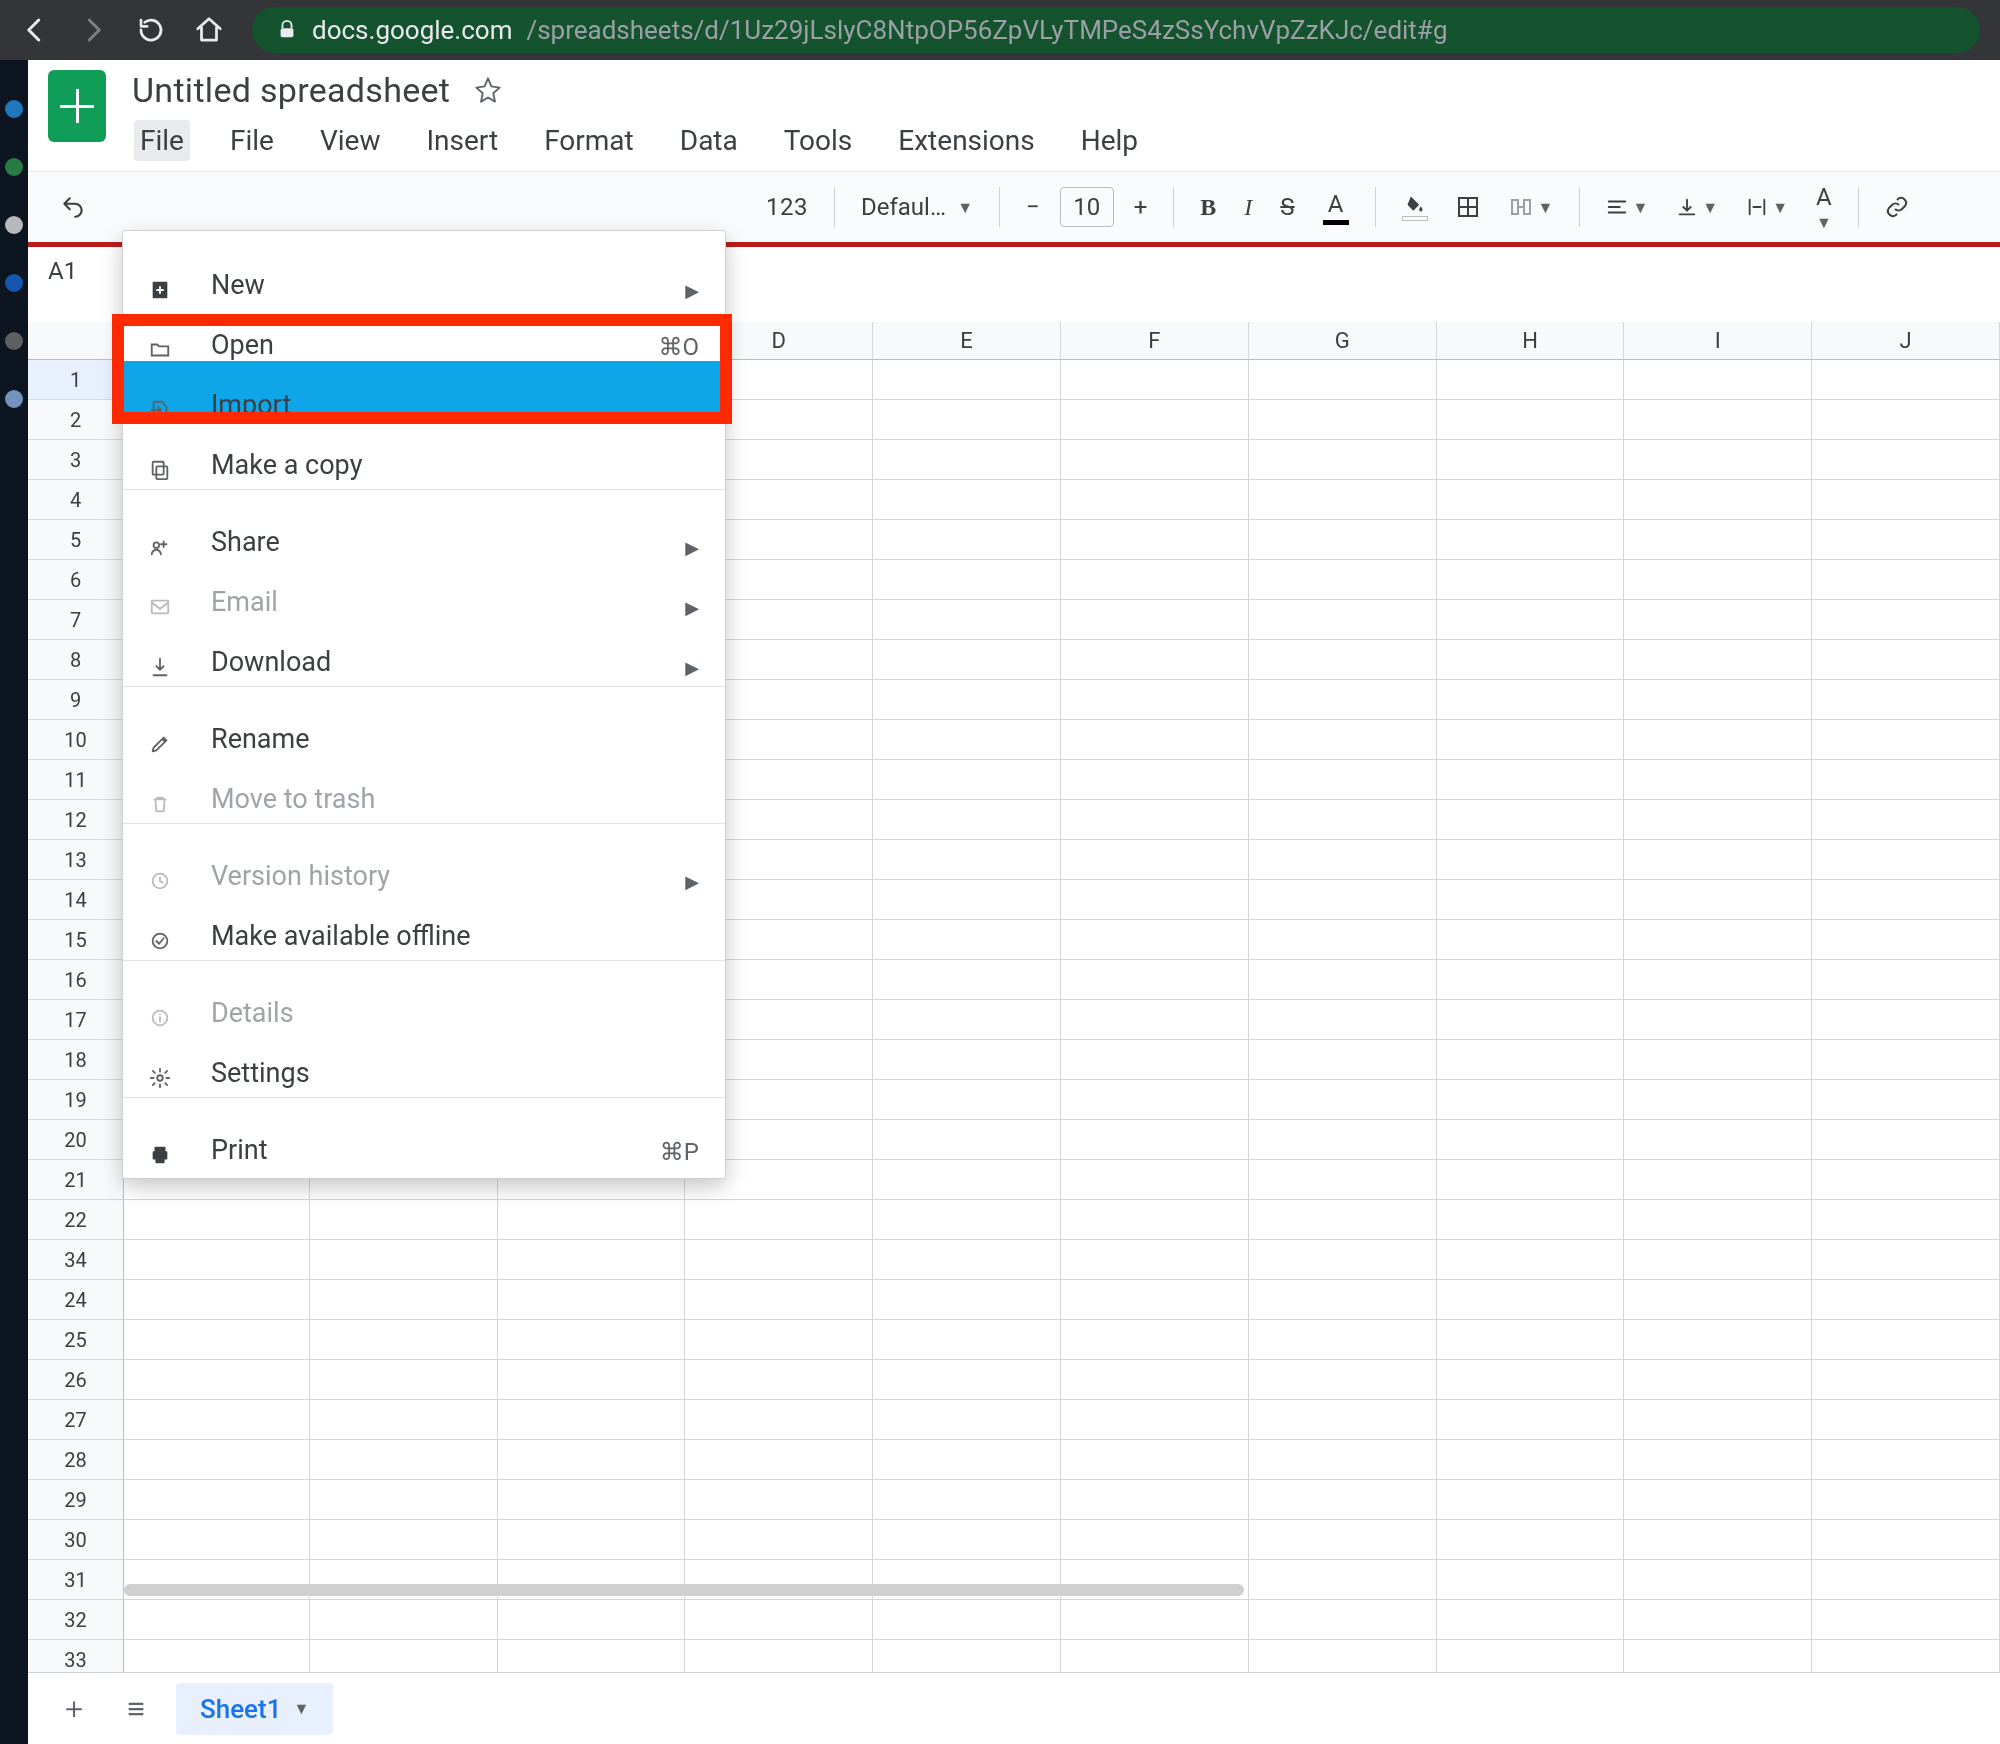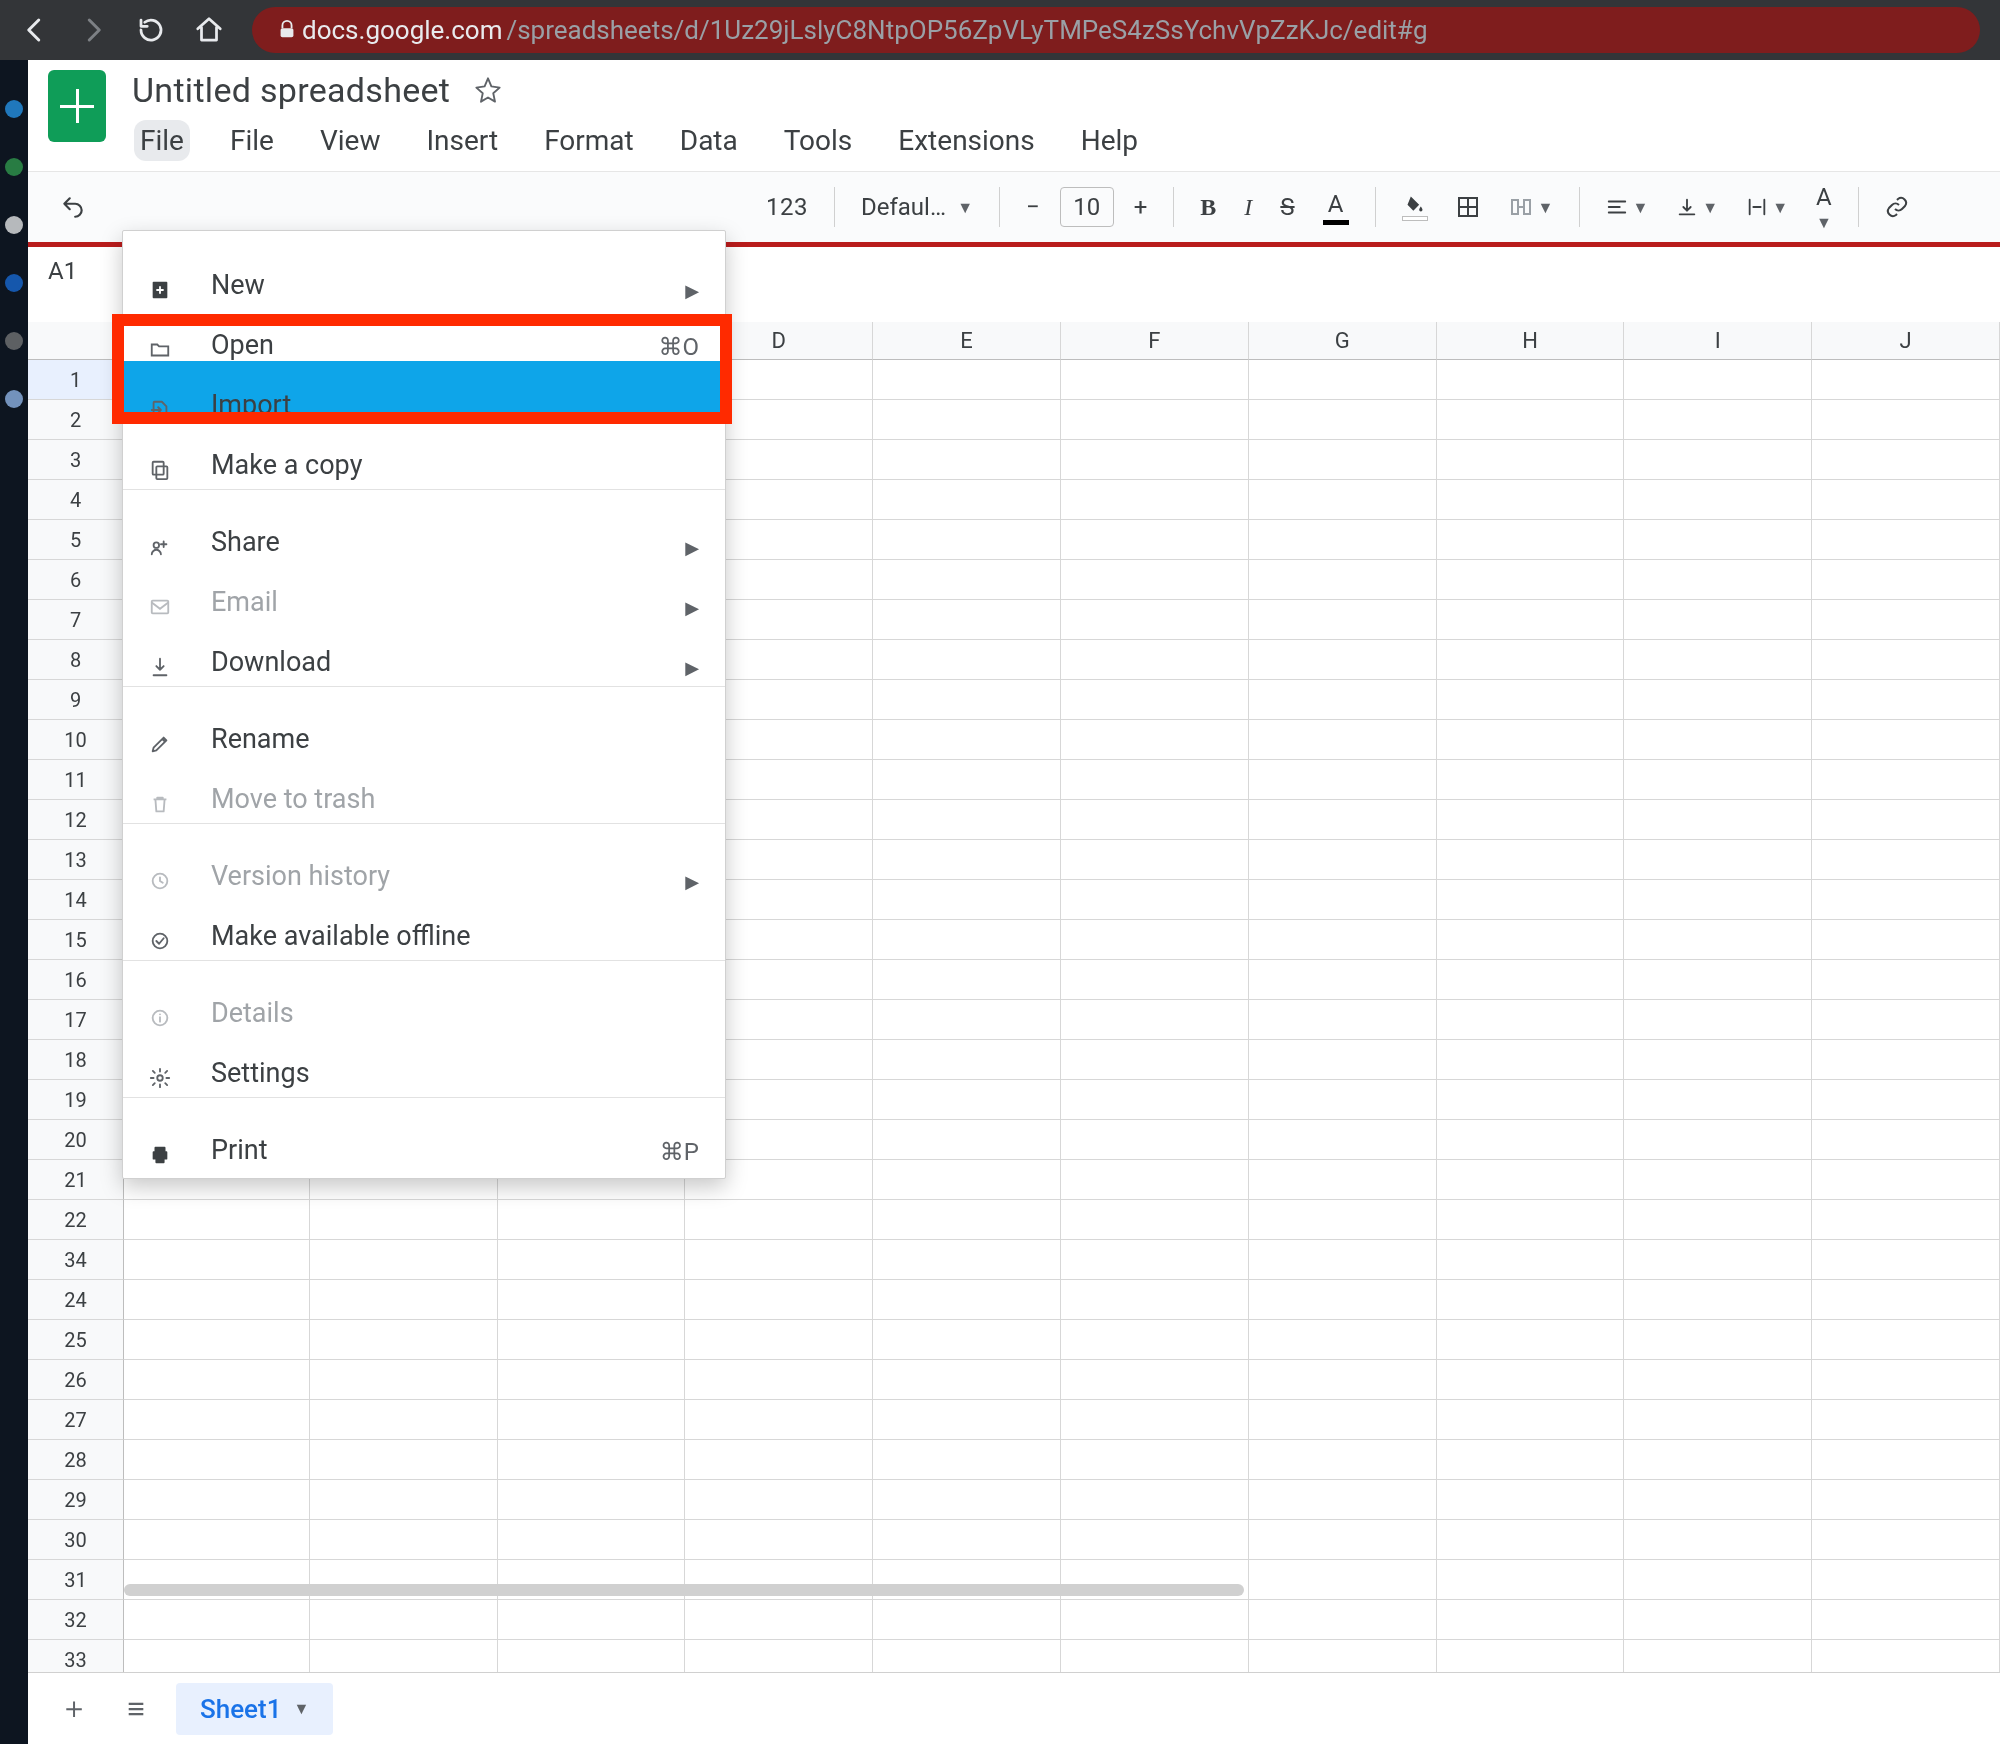--- a/index.html
+++ b/index.html
@@ -5,22 +5,22 @@
 * { box-sizing: border-box; margin: 0; padding: 0; font-family: -apple-system, BlinkMacSystemFont, "Segoe UI", Roboto, Arial, sans-serif; }
 html, body { width: 2000px; height: 1744px; background: #fff; overflow: hidden; }
 
 
 .browser-bar {
   height: 60px; background: #333538; display: flex; align-items: center;
   padding: 0 20px; gap: 28px; color: #bfc1c4;
 }
 .browser-bar svg { flex: 0 0 auto; }
 .url-box {
-  flex: 1 1 auto; height: 46px; background: #7f1d1d; border-radius: 23px;
-  display: flex; align-items: center; padding: 0 24px; gap: 4px;
+  flex: 1 1 auto; height: 46px; background: #14532d; border-radius: 23px;
+  display: flex; align-items: center; padding: 0 24px; gap: 14px;
   color: #e8eaed; font-size: 26px; white-space: nowrap; overflow: hidden;
 }
 .url-box .lock { flex: 0 0 auto; }
 .url-dim { color: #9aa0a6; }
 
 
 .side-strip { position: absolute; left: 0; top: 60px; bottom: 0; width: 28px; background: #0d1520; }
 .side-strip .blob { width: 18px; height: 18px; border-radius: 50%; margin: 40px auto; opacity: .7; }
 
 
@@ -33,21 +33,21 @@
 .sheets-logo .grid {
   width: 34px; height: 34px; background: #fff; border-radius: 2px; display: grid;
   grid-template-columns: 1fr 1fr; grid-template-rows: 1fr 1fr; gap: 3px;
 }
 .sheets-logo .grid div { background: #0f9d58; }
 .title-zone { display: flex; flex-direction: column; gap: 4px; }
 .title-row { display: flex; align-items: center; gap: 24px; }
 .doc-title { font-size: 34px; color: #3c4043; font-weight: 400; letter-spacing: .3px; }
 .star { color: #5f6368; font-size: 28px; }
 .menu-bar { display: flex; gap: 34px; font-size: 28px; color: #3c4043; padding: 6px 0 10px 2px; }
-.menu-bar .menu-item { cursor: pointer; padding: 4px 6px; border-radius: 12px; }
+.menu-bar .menu-item { cursor: pointer; padding: 4px 6px; border-radius: 4px; }
 .menu-bar .menu-item.open { background: #e8eaed; }
 
 
 .toolbar {
   height: 76px; border-top: 1px solid #e6e6e6; border-bottom: 5px solid #b91c1c;
   display: flex; align-items: center; gap: 12px; padding: 0 24px; color: #3c4043;
   font-size: 24px; background: #fafbfc;
 }
 .toolbar .tb { padding: 6px 8px; border-radius: 4px; display: flex; align-items: center; gap: 4px; cursor: pointer; }
 .tb.num-format { letter-spacing: .5px; }

